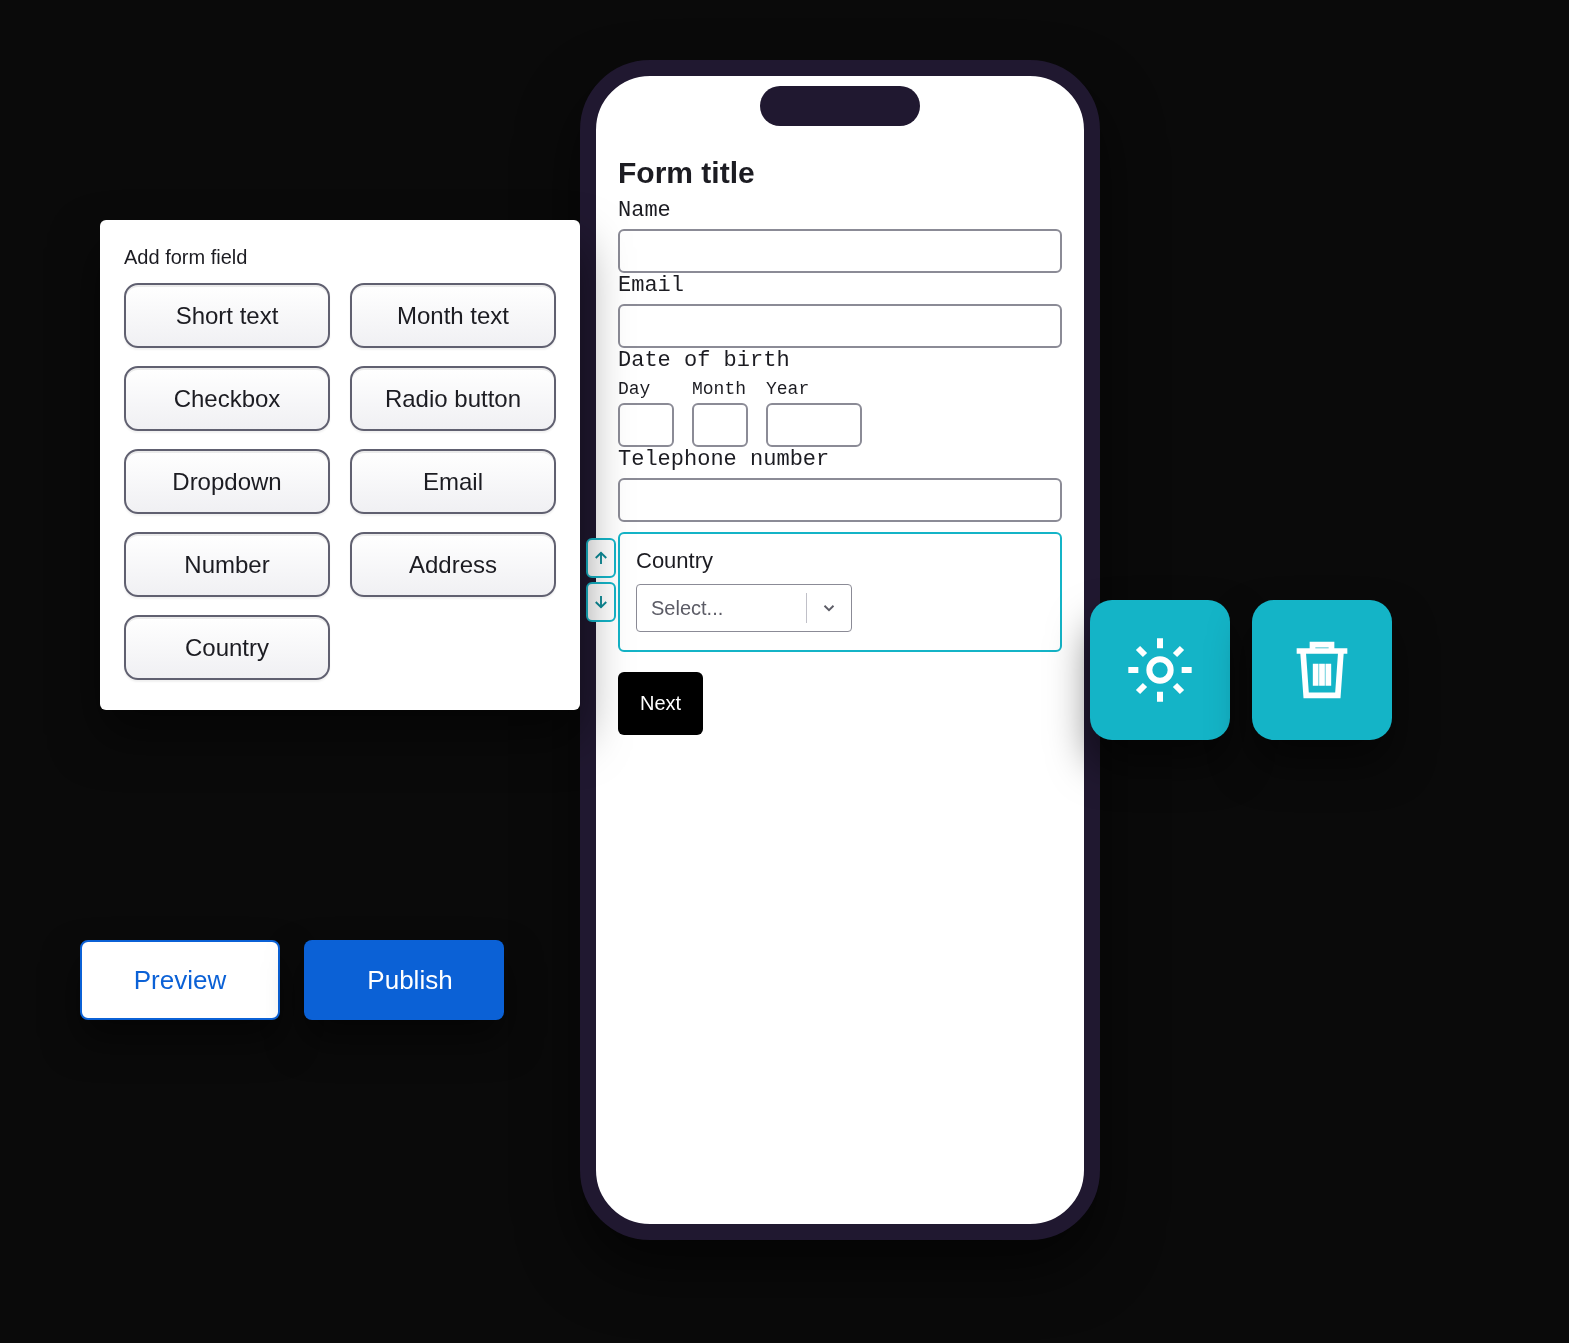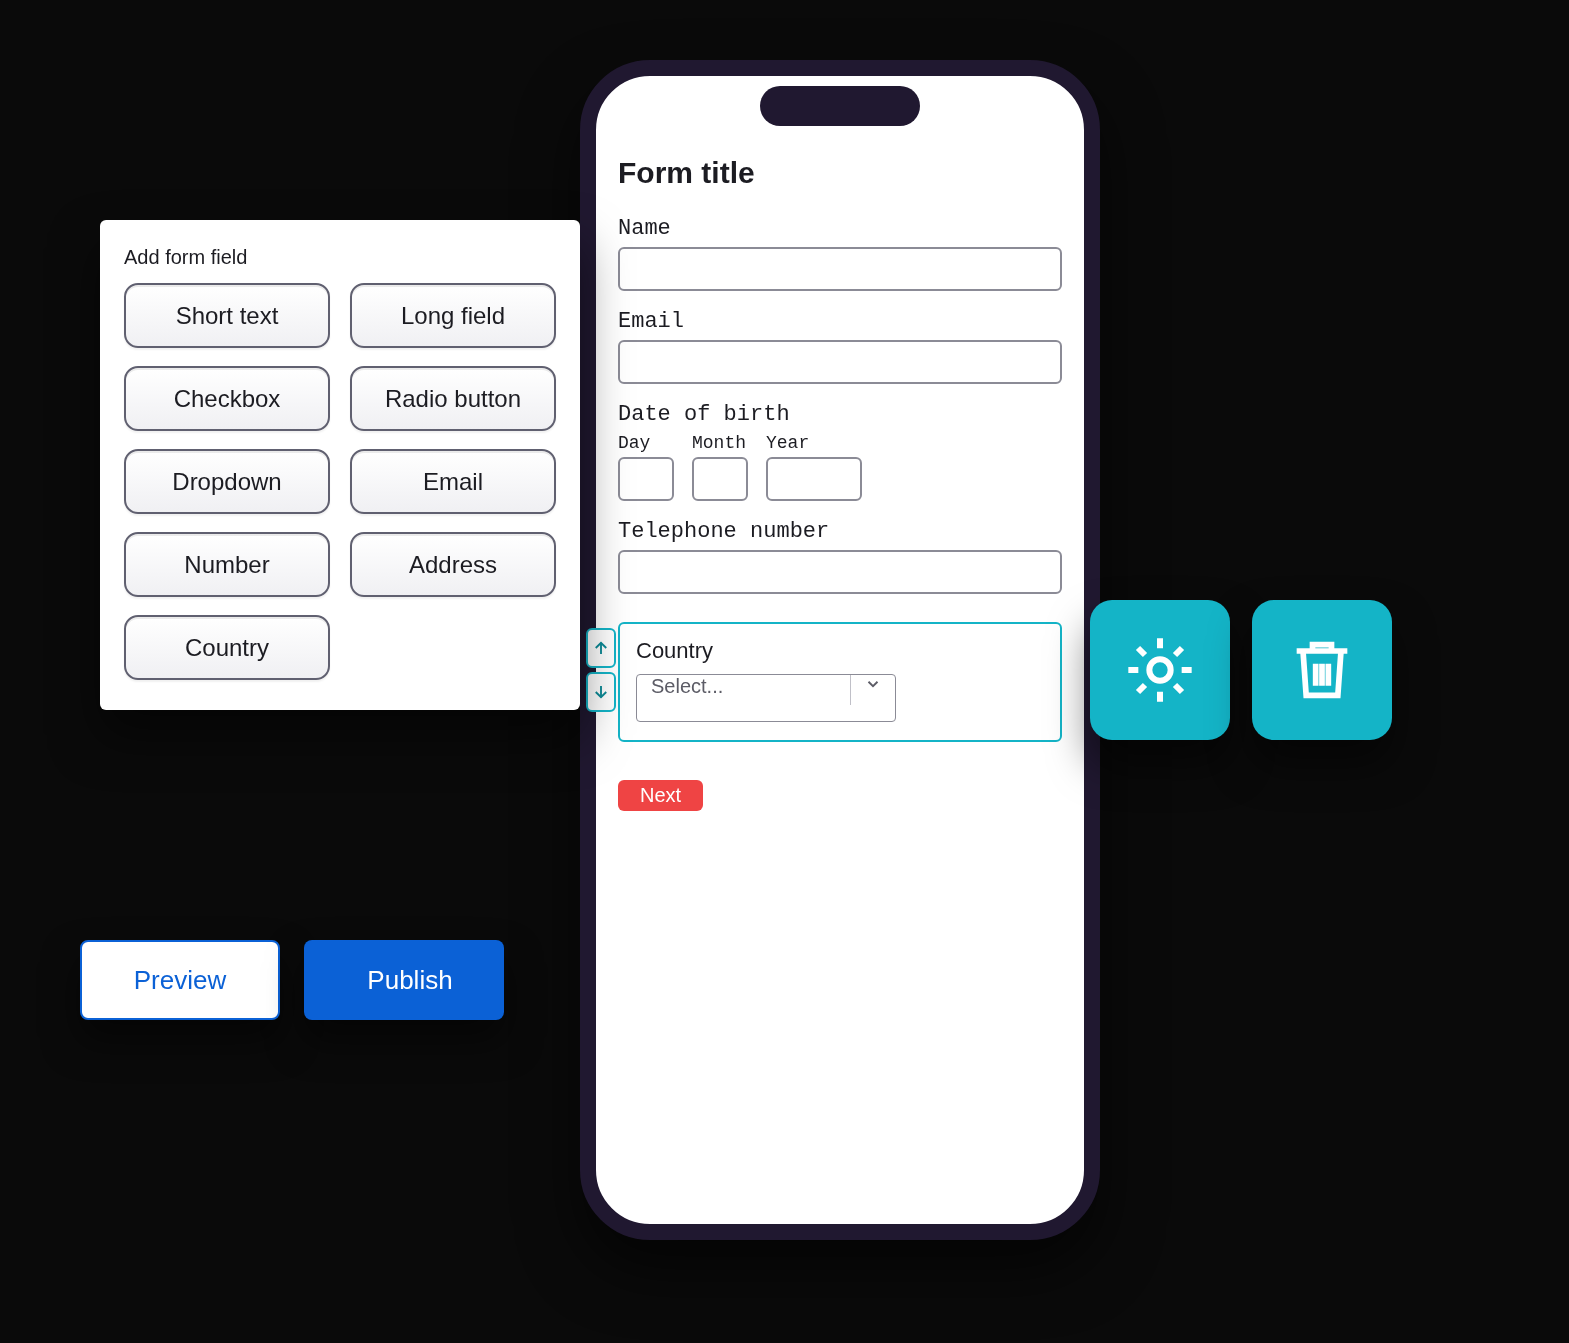--- a/index.html
+++ b/index.html
@@ -42,21 +42,20 @@
     border-radius: 24px;
   }
   .phone-screen {
     position: absolute;
     top: 80px;
     left: 22px;
     right: 22px;
     bottom: 22px;
     display: flex;
     flex-direction: column;
-    gap: 18px;
   }
   .form-title {
     font-size: 30px;
     font-weight: 700;
     color: #1c1c22;
     margin-bottom: 8px;
   }
   .form-field { display: flex; flex-direction: column; gap: 6px; font-family: Liberation Mono, monospace; }
   .form-label { font-size: 22px; color: #1c1c22; }
   .text-input {
@@ -75,25 +74,25 @@
     border: 2px solid #14b4c7;
     border-radius: 6px;
     padding: 14px 16px 18px;
     margin-top: 10px;
     display: flex;
     flex-direction: column;
     gap: 10px;
   }
   .select-box {
     display: flex;
-    align-items: flex-start;
+    align-items: center;
     height: 48px;
     border: 1px solid #8b8b96;
     border-radius: 4px;
-    width: 260px;
+    width: 216px;
     background: #fff;
     position: relative;
   }
   .select-text {
     flex: 1;
     padding: 0 14px;
     font-size: 20px;
     color: #5c5c66;
   }
   .select-sep {
@@ -122,25 +121,25 @@
     border: 2px solid #14b4c7;
     border-radius: 6px;
     background: #fff;
     display: flex;
     align-items: center;
     justify-content: center;
     color: #0b8a96;
   }
   .next-btn {
     align-self: flex-start;
-    background: #ef4444;
+    background: #000000;
     color: #fff;
     border: none;
     border-radius: 6px;
-    padding: 4px 22px;
+    padding: 20px 22px;
     font-size: 20px;
     margin-top: 20px;
   }
 
   
   .palette {
     position: absolute;
     left: 20px;
     top: 180px;
     width: 480px;
@@ -294,21 +293,21 @@
       </div>
 
       <button class="next-btn">Next</button>
     </div>
   </div>
 
   <div class="palette">
     <div class="palette-title">Add form field</div>
     <div class="palette-grid">
       <button class="field-btn">Short text</button>
-      <button class="field-btn">Long field</button>
+      <button class="field-btn">Month text</button>
       <button class="field-btn">Checkbox</button>
       <button class="field-btn">Radio button</button>
       <button class="field-btn">Dropdown</button>
       <button class="field-btn">Email</button>
       <button class="field-btn">Number</button>
       <button class="field-btn">Address</button>
       <button class="field-btn">Country</button>
     </div>
   </div>
 

